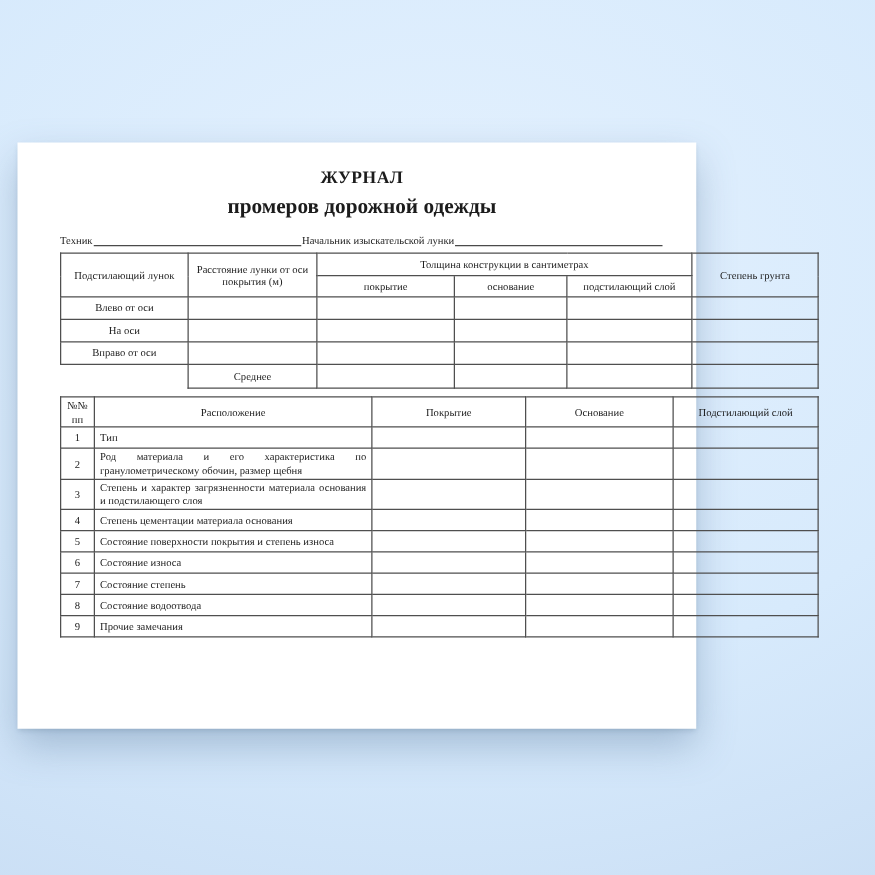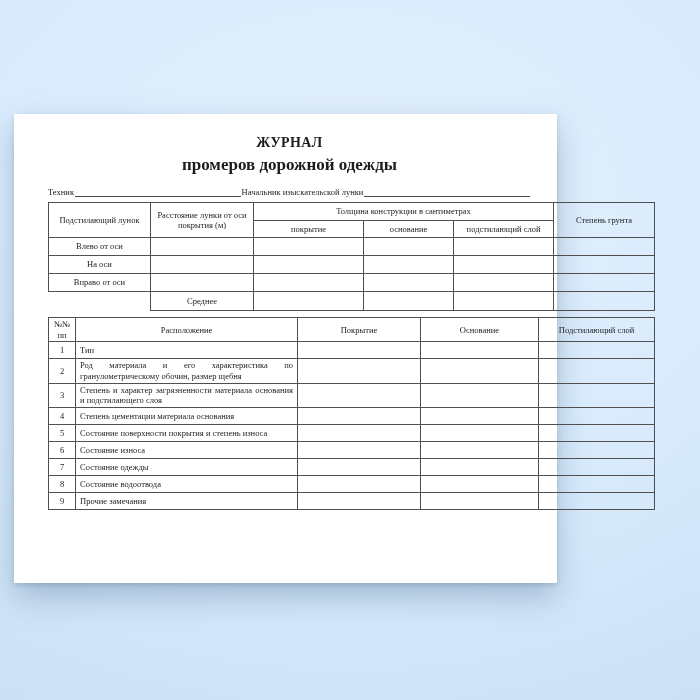--- a/index.html
+++ b/index.html
@@ -225,21 +225,21 @@
           <tr class="drow">
             <td class="num">6</td>
             <td class="name">Состояние износа</td>
             <td></td>
             <td></td>
             <td></td>
           </tr>
 
           <tr class="drow">
             <td class="num">7</td>
-            <td class="name">Состояние одежды</td>
+            <td class="name">Состояние степень</td>
             <td></td>
             <td></td>
             <td></td>
           </tr>
 
           <tr class="drow">
             <td class="num">8</td>
             <td class="name">Состояние водоотвода</td>
             <td></td>
             <td></td>

